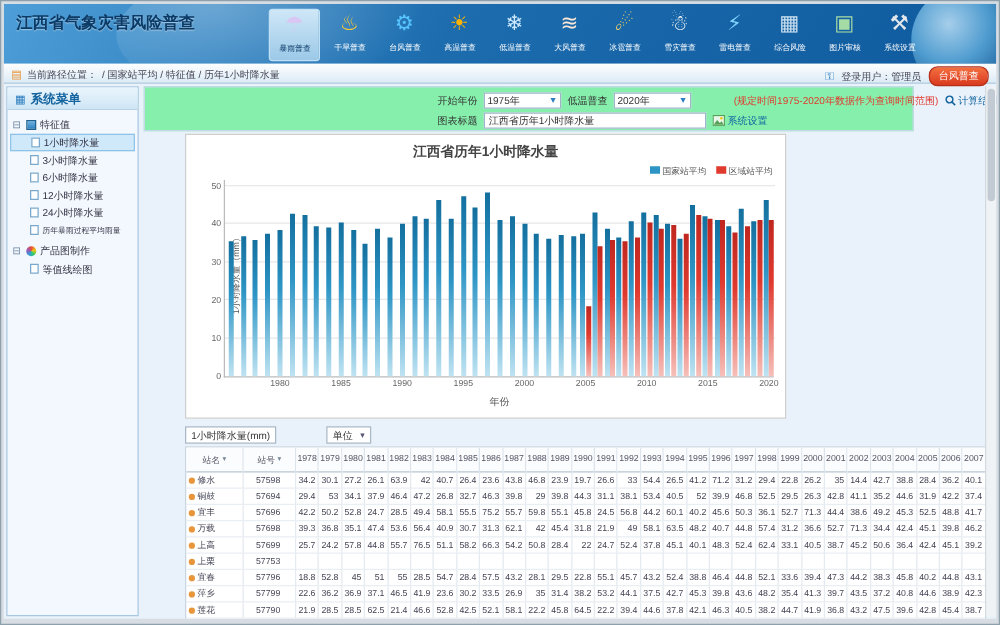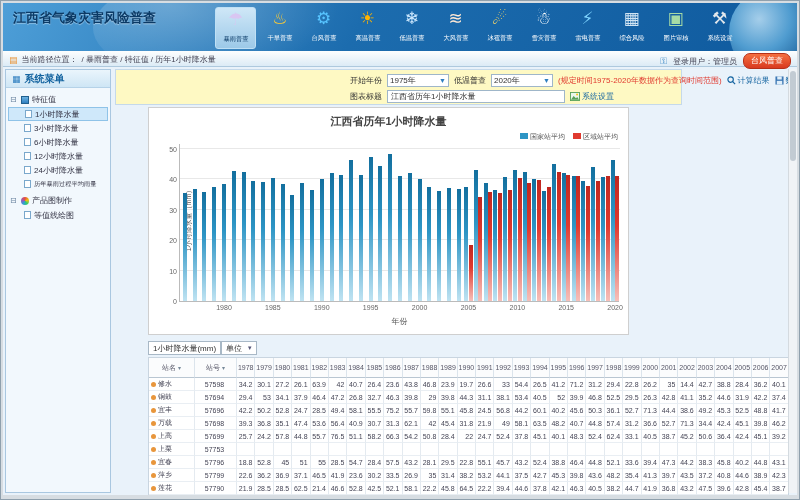--- a/index.html
+++ b/index.html
@@ -50,48 +50,48 @@
   .grp-icon2 { display:inline-block; width:8px; height:8px; border-radius:50%;
     background:conic-gradient(#e74c3c,#f1c40f,#2ecc71,#3498db,#9b59b6,#e74c3c); }
   .tree-leaf { display:flex; align-items:center; gap:3px; padding:1.5px 2px 1.5px 16px; cursor:pointer; white-space:nowrap; }
   .tree-leaf.sel { background:#cfe8fa; border:1px solid #8fc3e8; padding-top:0.5px; padding-bottom:0.5px; }
   .leaf-icon { display:inline-block; width:7px; height:8px; background:#fff; border:1px solid #7aa8cc; flex:0 0 auto; }
   .leaf-label { transform-origin:left center; }
 
   
   #main { position:absolute; left:110px; top:66px; width:676px; height:424px; }
 
-  #filter-panel { position:absolute; left:2px; top:0; width:567px; height:36px; background:#fef9c3; border:1px solid #c5d9ea; }
+  #filter-panel { position:absolute; left:2px; top:0; width:616px; height:36px; background:#86efac; border:1px solid #c5d9ea; }
   .f-row { position:absolute; left:234px; display:flex; align-items:center; gap:5px; font-size:8px; color:#333; white-space:nowrap; }
   #f-row1 { top:4px; }
   #f-row2 { top:20px; }
   .f-select { border:1px solid #9fb6c9; background:#fff; height:13px; min-width:62px; font-size:8px; color:#333;
     display:inline-flex; align-items:center; justify-content:space-between; padding:0 2px; }
   .f-select .arr { color:#2f7fc0; font-size:7px; }
-  .f-hint { color:#e03a2f; }
+  .f-hint { color:#e03a2f;margin-left:29px; }
   .f-btn { color:#1464a0; display:inline-flex; align-items:center; gap:2px; cursor:pointer; }
   .f-input { border:1px solid #9fb6c9; height:13px; width:178px; font-size:8px; color:#333; padding:0 3px;
     font-family:"Liberation Sans",sans-serif; }
 
   #chart-card { position:absolute; left:35px; top:38px; width:481px; height:228px; background:#fff; border:1px solid #cfcfcf; }
   #chart-title { text-align:center; font-size:11px; font-weight:bold; color:#444; margin-top:6px; }
   #legend { position:absolute; right:10px; top:24px; display:flex; gap:8px; font-size:7px; color:#555; align-items:center; }
   .lg-sw { display:inline-block; width:8px; height:6px; margin-right:2px; }
   #plot { position:absolute; left:30px; top:36px; width:440px; height:158px; border-left:1px solid #bbb; border-bottom:1px solid #bbb; }
   .gridline { position:absolute; left:0; width:440px; height:1px; background:#e8e8e8; }
   .ytick { position:absolute; right:442px; width:16px; text-align:right; font-size:7px; color:#666; }
   .xtick { position:absolute; top:160px; width:24px; margin-left:-12px; text-align:center; font-size:7px; color:#666; }
   #ylab { position:absolute; left:-23px; top:70px; transform:rotate(-90deg); transform-origin:center; font-size:7px; color:#555; white-space:nowrap; }
   #xlab { position:absolute; left:0; right:0; top:172px; text-align:center; font-size:8px; color:#555; }
   .bar { position:absolute; bottom:0; width:4px; }
   .bar-blue { background:linear-gradient(#136f9e,#2d95c5 40%,#bfe3f2); }
   .bar-red  { background:linear-gradient(#c0271f,#e03a2f 40%,#f6c0ba); }
 
   #table-zone { position:absolute; left:35px; top:272px; width:641px; height:152px; }
-  #table-controls { display:flex; font-size:8px; color:#333; margin-bottom:2px; }
+  #table-controls { display:flex; gap:40px; font-size:8px; color:#333; margin-bottom:2px; }
   .tc-box { border:1px solid #a8b8c6; background:#fff; padding:1px 4px; display:inline-flex; gap:6px; align-items:center; height:14px; }
   .tc-box .arr { color:#557; font-size:7px; }
   #grid { display:grid; grid-template-columns:46px 42px repeat(30,18.4px); border:1px solid #c9d5e0; background:#fff;
     font-size:7px; color:#445; width:641px; overflow:hidden; }
   .hcell { border-right:1px solid #dbe4ec; border-bottom:1px solid #b9c6d2; background:#fbfcfd; color:#556;
     height:20px; display:flex; align-items:center; justify-content:center; gap:2px; }
   .hcell .arr { color:#789; font-size:6px; }
   .cell { border-right:1px solid #e4eaf0; border-bottom:1px solid #e9eef3; height:13px; display:flex; align-items:center;
     justify-content:flex-end; padding-right:2px; white-space:nowrap; overflow:hidden; }
   .cell.name { justify-content:flex-start; padding-left:2px; gap:2px; }
@@ -161,21 +161,21 @@
             <span class="nav-icon" style="color: rgb(227, 232, 236);">⚒</span>
             <span class="nav-label">系统设置</span>
           </div>
         </div>
   </div>
 
   <div id="crumbbar">
     <div class="crumb">
       <span class="crumb-icon">▤</span>
       <span>当前路径位置：</span>
-      <span>/ 暴雨普查 / 特征值 / 历年1小时降水量</span>
+      <span>/ 国家站平均 / 特征值 / 历年1小时降水量</span>
     </div>
     <div id="userarea">
       <span class="user-icon">⚿</span>
       <span>登录用户：管理员</span>
       <span id="logout-btn">台风普查</span>
     </div>
   </div>
 
   <div id="sidebar">
     <div id="sidebar-title">

